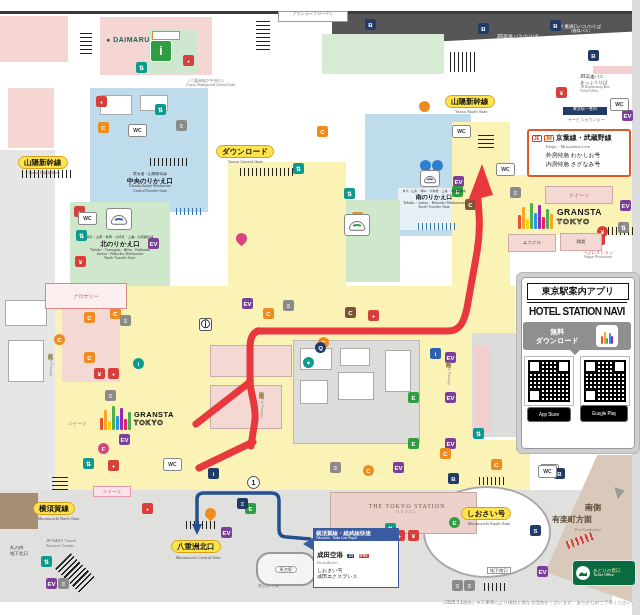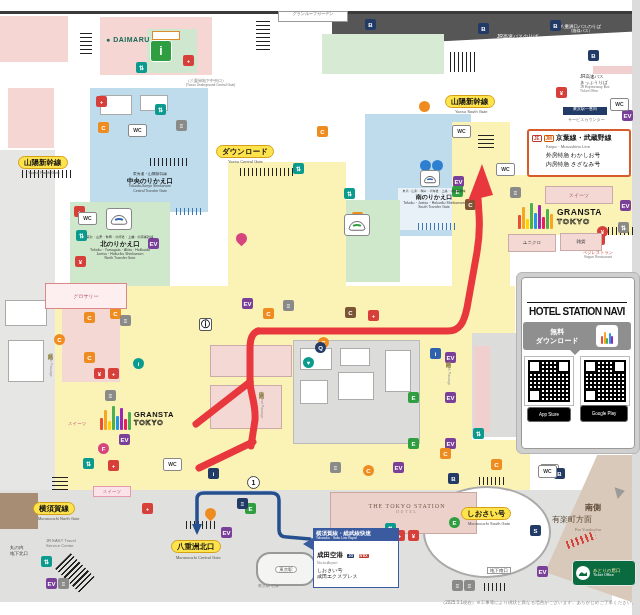--- a/index.html
+++ b/index.html
@@ -289,37 +289,38 @@
       <span style="font-size:3.5px;font-weight:700;color:#fff;background:#c0392b;padding:0 1px;border-radius:1px;">N'EX</span>
       <span style="display:block;font-size:3.5px;color:#888;">Narita Airport</span>
       <span style="display:block;font-size:5px;color:#222;margin-top:2px;">しおさい号</span>
       <span style="display:block;font-size:5px;color:#222;">成田エクスプレス</span>
     </div>
   </div>
   <div class="zone" style="left:303px;top:538px;width:0;height:0;border-right:10px solid #3a5ba0;border-top:6px solid transparent;border-bottom:6px solid transparent;z-index:45;"></div>
 
   <div class="arrow-se" style="left:616px;top:486px;transform:rotate(-15deg);"></div>
   <div class="tiny" style="left:585px;top:503px;font-size:8px;font-weight:700;color:#5a4632;">南側</div>
-  <div class="tiny" style="left:552px;top:515px;font-size:8px;font-weight:400;color:#5a4632;">有楽町方面</div>
+  <div class="tiny" style="left:552px;top:515px;font-size:8px;font-weight:700;color:#5a4632;">有楽町方面</div>
   <div class="tiny" style="left:575px;top:528px;font-size:4px;color:#8a7a66;">For Yurakucho</div>
 
   <div class="zone" style="left:572px;top:560px;width:64px;height:26px;background:#0b6b40;border:1.5px solid #e7e7e7;border-radius:4px;z-index:46;display:flex;align-items:center;gap:3px;padding:0 3px;box-sizing:border-box;">
     <span style="width:14px;height:14px;background:#fff;border-radius:50%;display:flex;align-items:center;justify-content:center;">
       <svg width="10" height="10" viewBox="0 0 10 10">
           <path d="M1 7 Q3 3 5 5 Q7 7 9 4 L9 8 L1 8 Z" fill="#0b6b40"></path>
         </svg>
     </span>
     <span style="line-height:1.3;">
       <span style="display:block;font-size:4.5px;color:#ffe9a8;">みどりの窓口</span>
       <span style="display:block;font-size:3.8px;color:#fff;">Ticket Office</span>
     </span>
   </div>
 
   <div class="zone" style="left:516px;top:272px;width:122px;height:180px;background:#cfcfcf;border:1px solid #b5b5b5;border-radius:6px;z-index:50;"></div>
   <div class="zone" style="left:521px;top:277px;width:112px;height:170px;background:#fff;border:1px solid #999;border-radius:4px;z-index:52;"></div>
+  <div class="tiny" style="left:527px;top:283px;width:100px;height:15px;border:1.5px solid #111;display:flex;align-items:center;justify-content:center;font-size:9px;font-weight:700;color:#111;z-index:55;">東京駅案内アプリ</div>
   <div class="zone" style="left:527px;top:302px;width:100px;height:1px;background:#111;z-index:55;"></div>
   <div class="tiny" style="left:522px;top:306px;width:110px;text-align:center;font-size:10px;font-weight:900;letter-spacing:-0.5px;color:#111;z-index:55;">HOTEL STATION NAVI</div>
   <div class="zone" style="left:523px;top:322px;width:108px;height:28px;background:#8f8f8f;border-radius:3px;z-index:55;display:flex;align-items:center;justify-content:space-around;padding:0 4px;box-sizing:border-box;">
     <span style="text-align:center;line-height:1.3;">
       <span style="display:block;font-size:7px;font-weight:700;color:#fff;">無料</span>
       <span style="display:block;font-size:7px;font-weight:700;color:#fff;">ダウンロード</span>
     </span>
     <span style="width:22px;height:22px;background:#fff;border-radius:4px;display:flex;align-items:flex-end;justify-content:center;padding-bottom:3px;box-sizing:border-box;">
       <span class="bars" style="gap:0.5px;">
         <i style="width:2px;height:8px;background:#e94f35;"></i>

